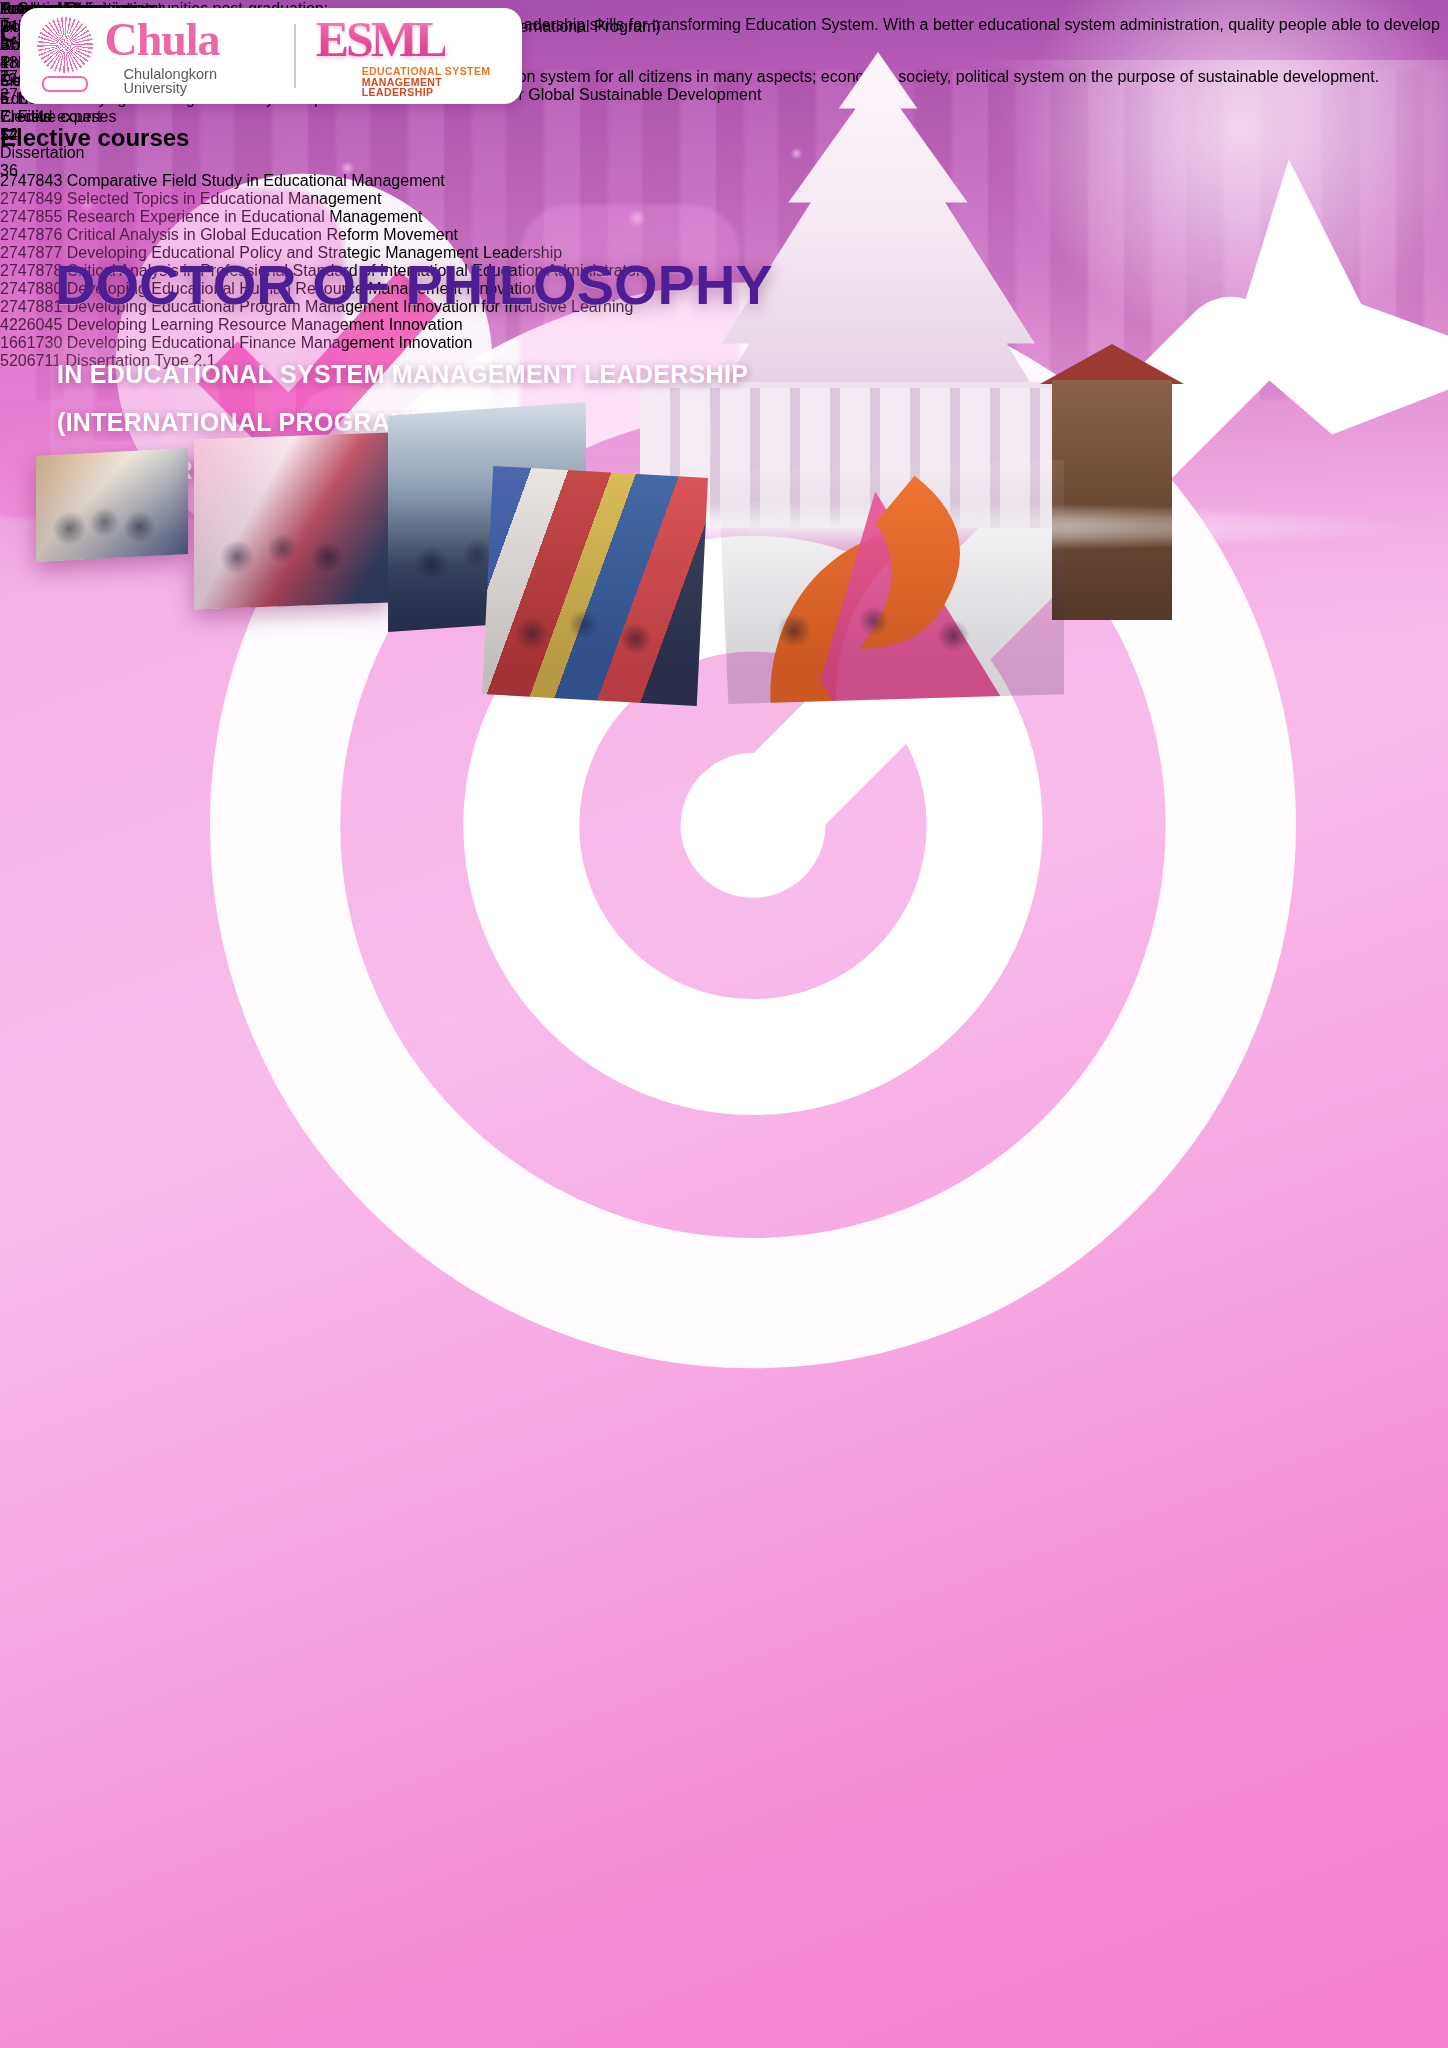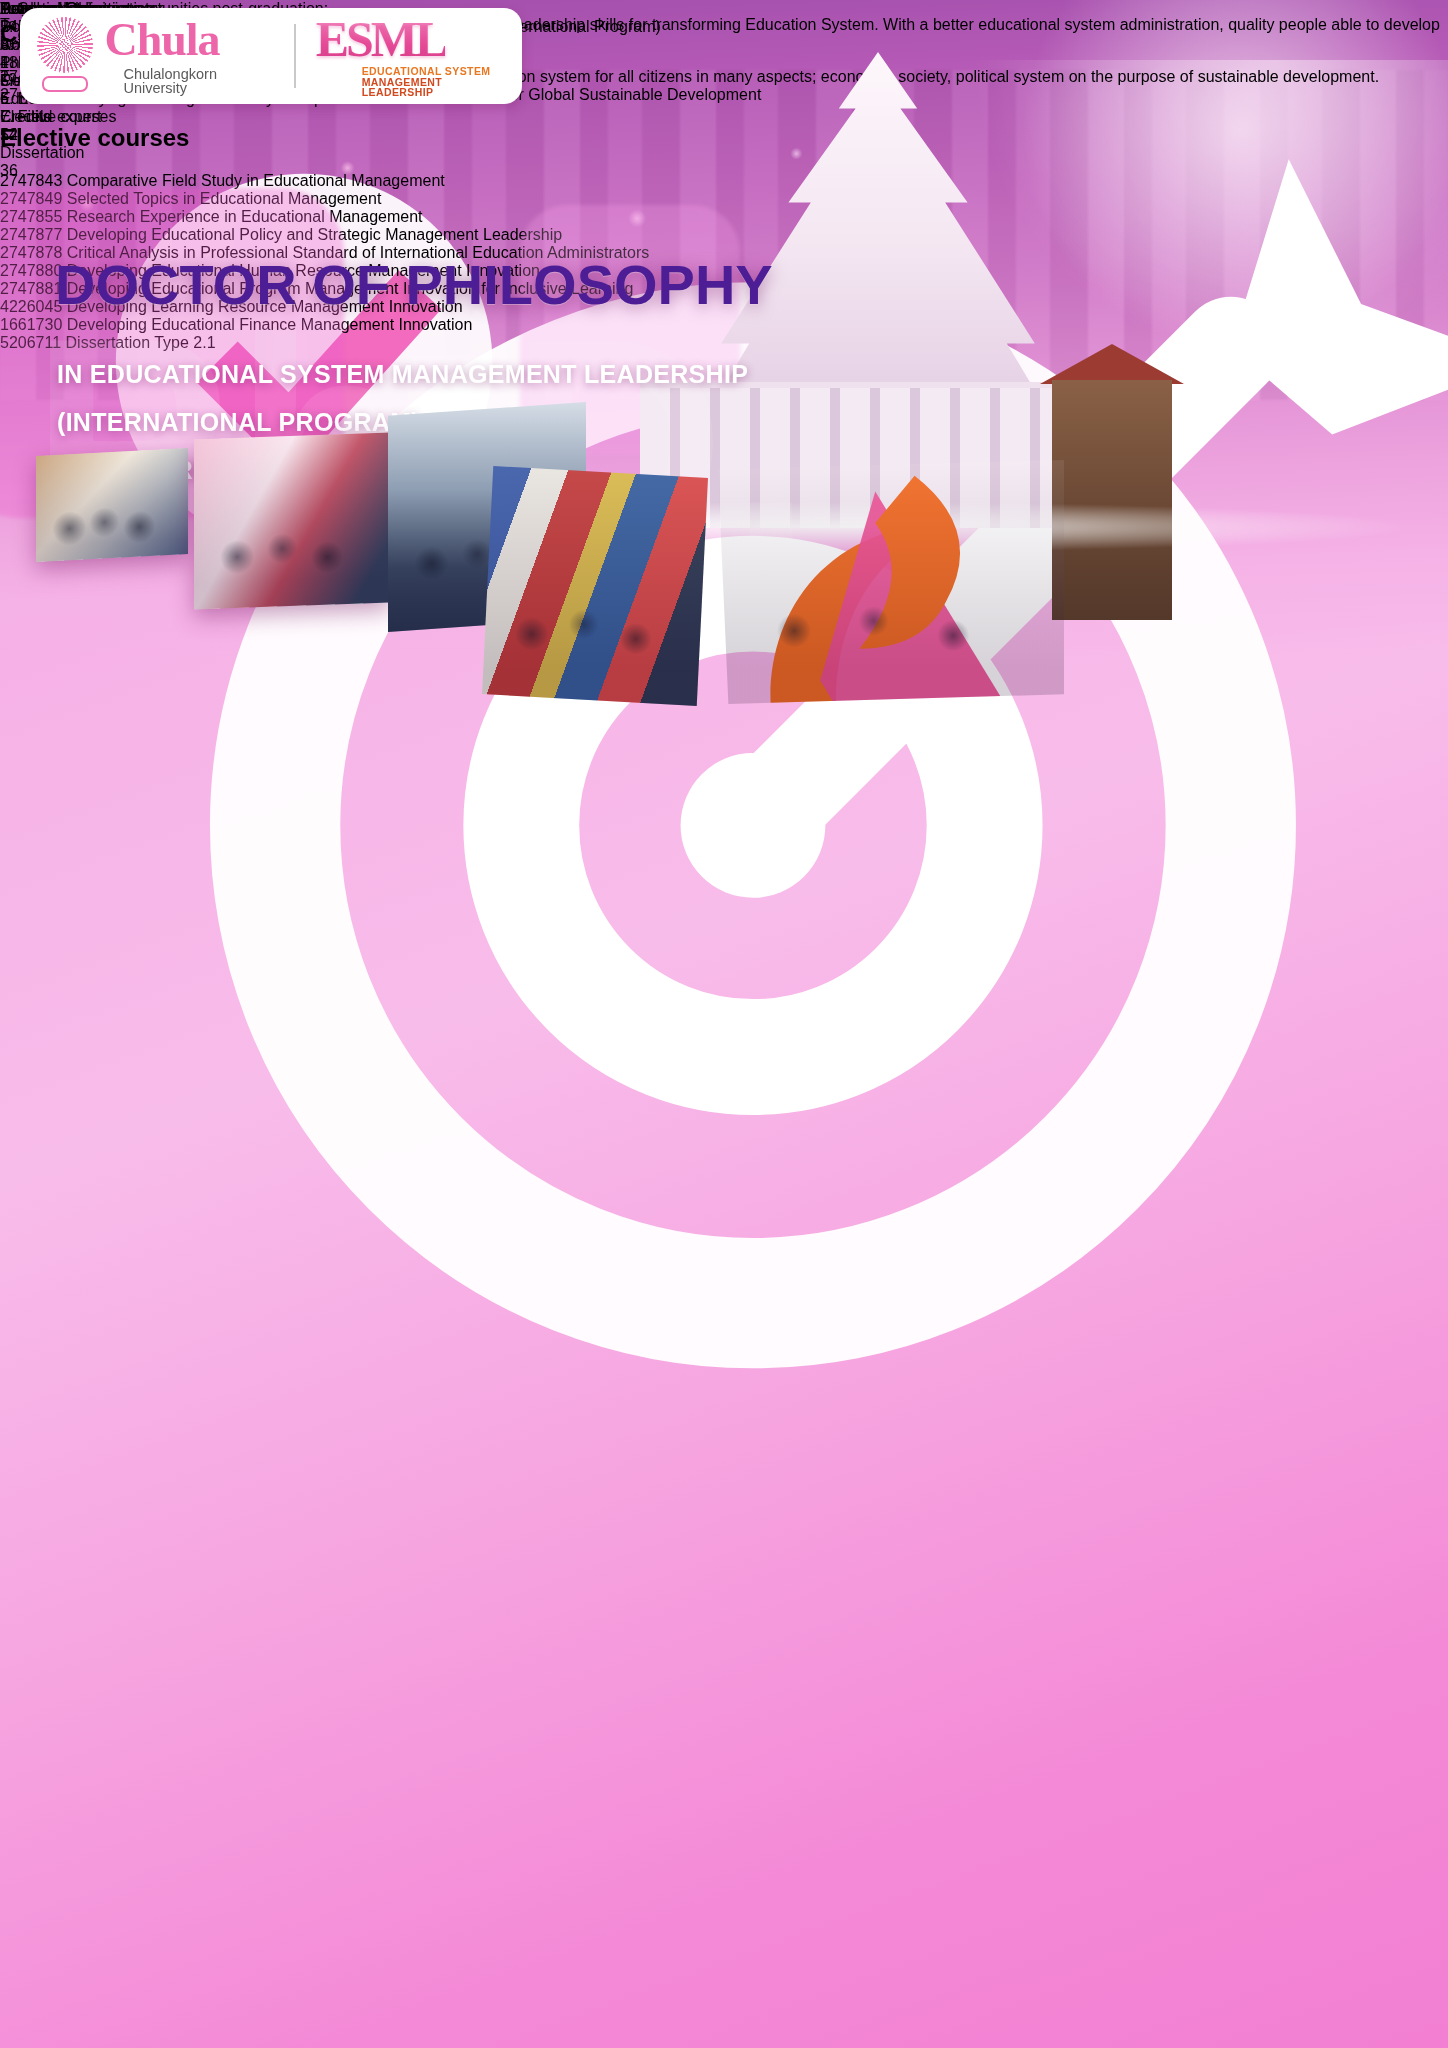--- a/index.html
+++ b/index.html
@@ -359,20 +359,24 @@
       <div class="course-row">
         <span class="c-code">2747849</span>
         <span class="c-title">Selected Topics in Educational Management</span>
       </div>
 
       <div class="course-row">
         <span class="c-code">2747855</span>
         <span class="c-title">Research Experience in Educational Management</span>
       </div>
 
+      <div class="course-row">
+        <span class="c-code">2747876</span>
+        <span class="c-title">Critical Analysis in Global Education Reform Movement</span>
+      </div>
 
       <div class="course-row">
         <span class="c-code">2747877</span>
         <span class="c-title">Developing Educational Policy and Strategic Management Leadership</span>
       </div>
 
       <div class="course-row">
         <span class="c-code">2747878</span>
         <span class="c-title">Critical Analysis in Professional Standard of International Education Administrators</span>
       </div>

